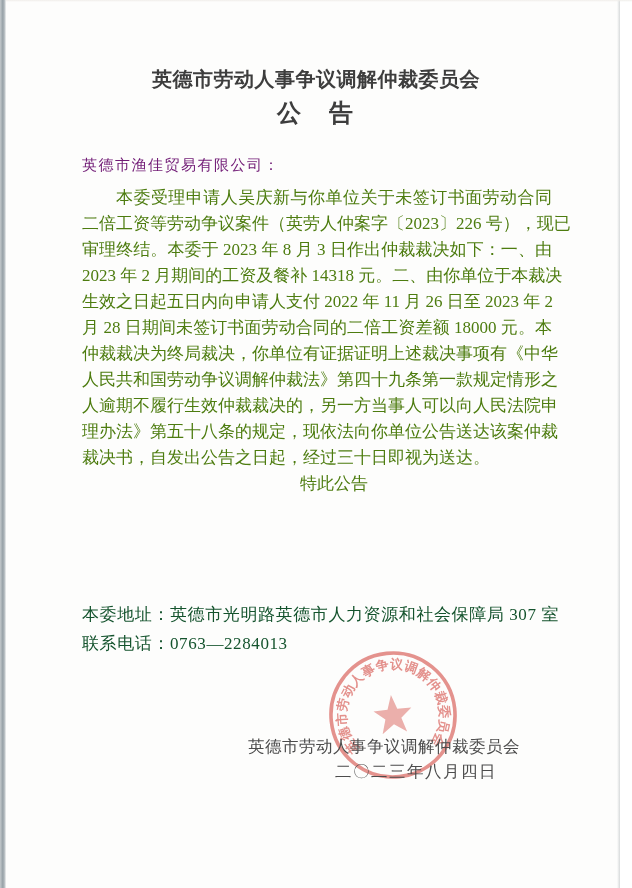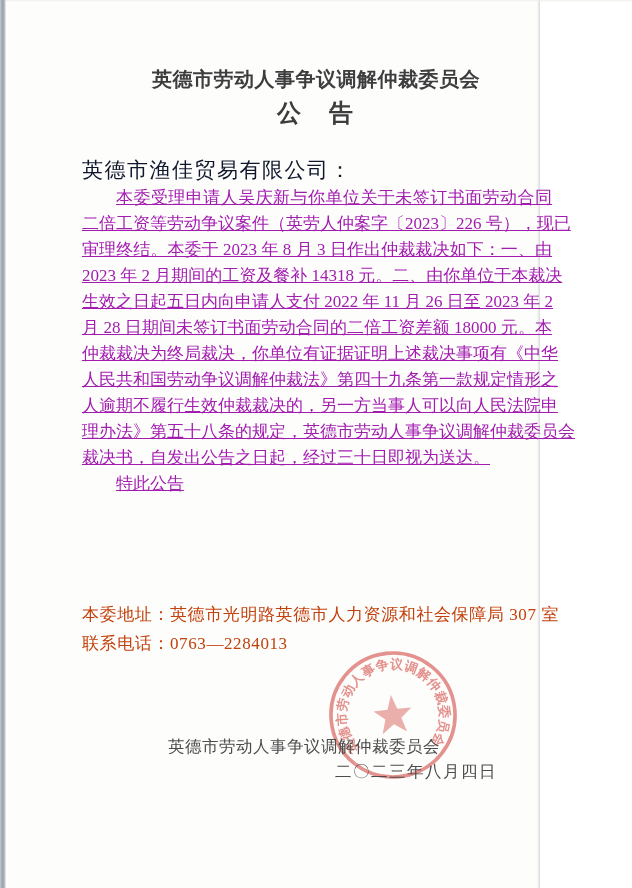--- a/index.html
+++ b/index.html
@@ -4,21 +4,21 @@
 <style>
   * { margin: 0; padding: 0; box-sizing: border-box; }
   html, body { width: 632px; height: 888px; }
   body {
     background: #ffffff;
     font-family: "Liberation Serif", serif;
     overflow: hidden;
   }
   .page {
     position: relative;
-    width: 540px;
+    width: 620px;
     height: 888px;
     background: #fdfdfc;
   }
   
   .scan-edge-left {
     position: absolute; left: 0; top: 0; width: 6px; height: 888px;
     background: linear-gradient(90deg, #c3c9cc 0%, #98a2a8 45%, #aeb6ba 70%, #f2f3f3 100%);
   }
   .scan-edge-right {
     position: absolute; right: 0; top: 0; width: 3px; height: 888px;
@@ -42,49 +42,48 @@
     position: absolute; left: 0; top: 97px; width: 632px;
     text-align: center;
     font-family: "Liberation Sans", sans-serif;
     font-weight: 700;
     font-size: 24px;
     letter-spacing: 2px;
     color: #3d3d3d;
   }
   .recipient {
     position: absolute; left: 82px; top: 156px;
-    font-size: 21px;
+    font-size: 15px;
     letter-spacing: 1.5px;
-    color: #0f172a;
+    color: #701a75;
   }
   .doc-body {
     position: absolute; left: 82px; top: 185px; width: 470px;
-    color: #a21caf;
-    text-decoration: underline;
+    color: #4d7c0f;
   }
   .line {
     width: 470px;
     height: 26px;
     line-height: 26px;
     font-size: 17px;
     white-space: nowrap;
     overflow: visible;
   }
   .line.full {
     text-align: justify;
     text-align-last: justify;
     text-justify: inter-ideograph;
   }
-  .line.indent { text-indent: 2em; }
+  .line.indent { text-indent: 2em; text-align: center; }
 
   .address-line, .phone-line {
     position: absolute; left: 82px;
     font-size: 17px;
     letter-spacing: 0.6px;
-    color: #c2410c;
+    color: #14532d;
     white-space: nowrap;
   }
   .address-line { top: 603px; }
   .phone-line   { top: 632px; }
 
   .signature {
     position: absolute; right: 100px; top: 736px;
     font-size: 16.5px;
     letter-spacing: 0.5px;
     color: #4c4c4c;
@@ -132,21 +131,21 @@
   <div class="doc-body">
     <div class="line full indent">本委受理申请人吴庆新与你单位关于未签订书面劳动合同</div>
     <div class="line full">二倍工资等劳动争议案件（英劳人仲案字〔2023〕226 号），现已</div>
     <div class="line full">审理终结。本委于 2023 年 8 月 3 日作出仲裁裁决如下：一、由</div>
     <div class="line full">2023 年 2 月期间的工资及餐补 14318 元。二、由你单位于本裁决</div>
     <div class="line full">生效之日起五日内向申请人支付 2022 年 11 月 26 日至 2023 年 2</div>
     <div class="line full">月 28 日期间未签订书面劳动合同的二倍工资差额 18000 元。本</div>
     <div class="line full">仲裁裁决为终局裁决，你单位有证据证明上述裁决事项有《中华</div>
     <div class="line full">人民共和国劳动争议调解仲裁法》第四十九条第一款规定情形之</div>
     <div class="line full">人逾期不履行生效仲裁裁决的，另一方当事人可以向人民法院申</div>
-    <div class="line full">理办法》第五十八条的规定，英德市劳动人事争议调解仲裁委员会</div>
+    <div class="line full">理办法》第五十八条的规定，现依法向你单位公告送达该案仲裁</div>
     <div class="line">裁决书，自发出公告之日起，经过三十日即视为送达。</div>
     <div class="line indent">特此公告</div>
   </div>
 
   <div class="address-line">本委地址：英德市光明路英德市人力资源和社会保障局 307 室</div>
 
   <div class="phone-line">联系电话：0763—2284013</div>
 
   <div class="seal">
     <svg viewBox="0 0 134 134" xmlns="http://www.w3.org/2000/svg">

